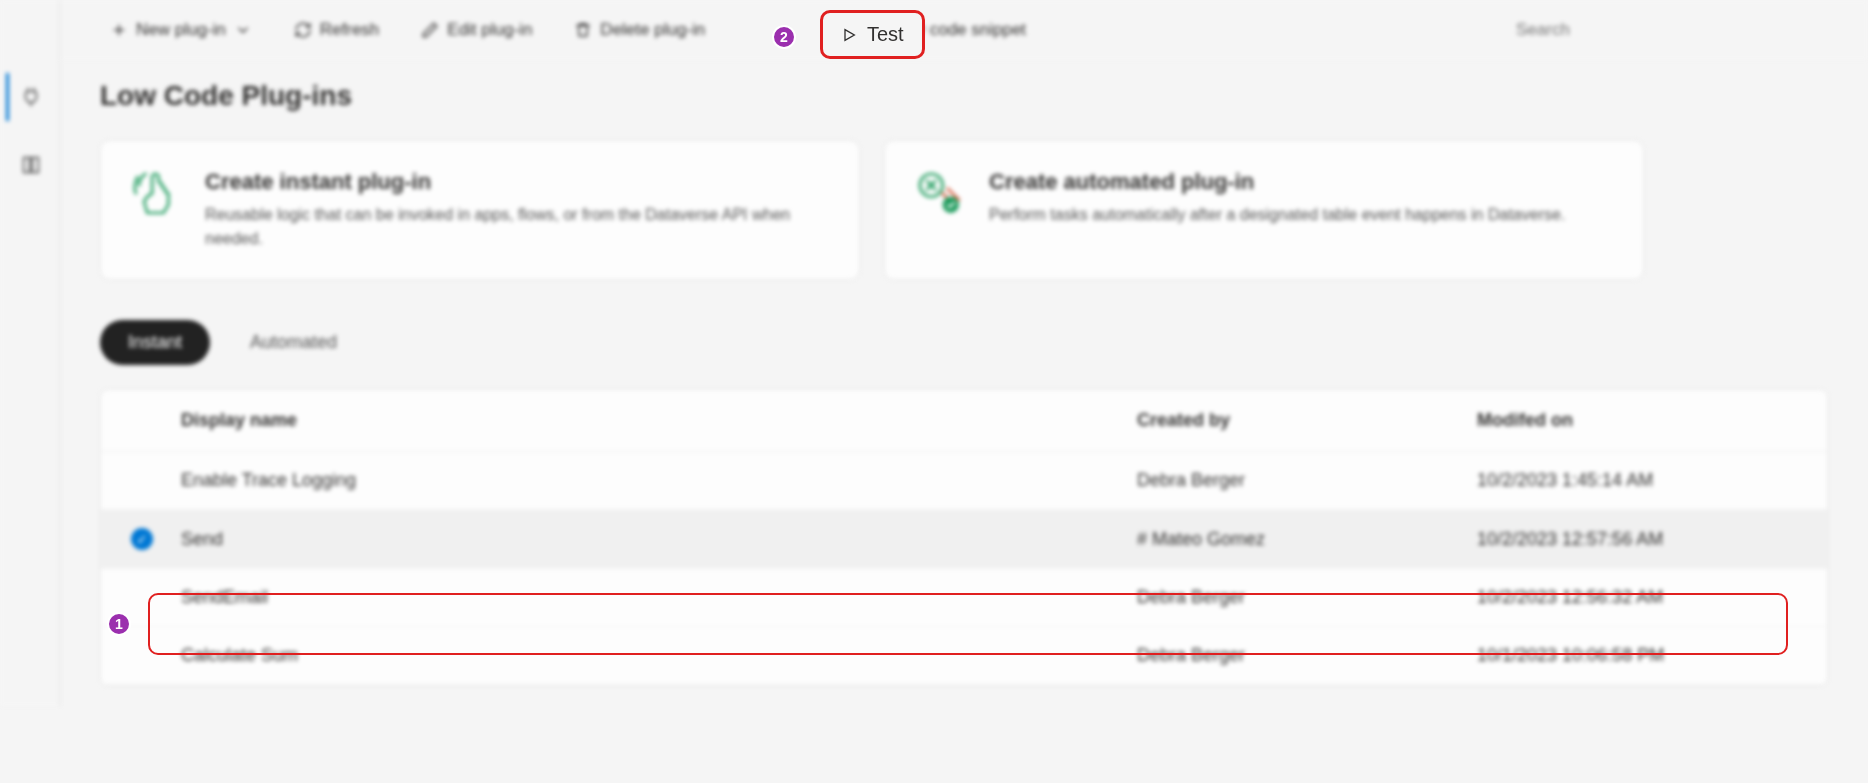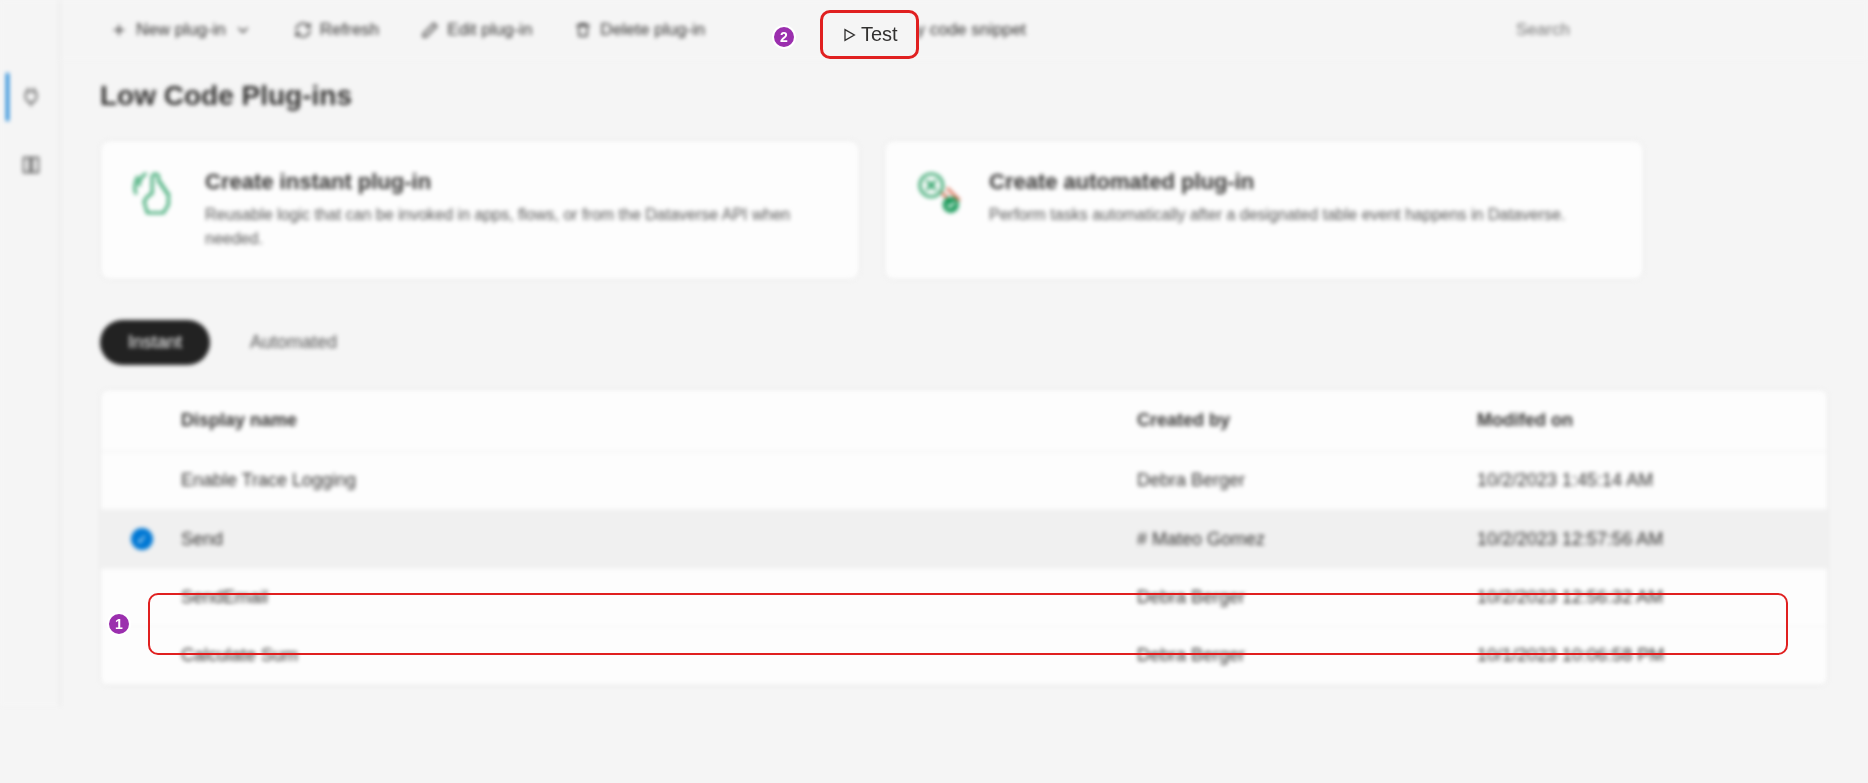--- a/index.html
+++ b/index.html
@@ -248,21 +248,21 @@
     }
     .test-btn-overlay {
       position: absolute;
       left: 820px;
       top: 10px;
       border: 3px solid #e02020;
       border-radius: 10px;
       padding: 10px 18px;
       display: flex;
       align-items: center;
-      gap: 4px;
+      gap: 10px;
       font-size: 20px;
       color: #323130;
       background: #f5f5f5;
       z-index: 110;
     }
     .test-btn-overlay svg {
       width: 16px;
       height: 16px;
     }
     .row-overlay {

